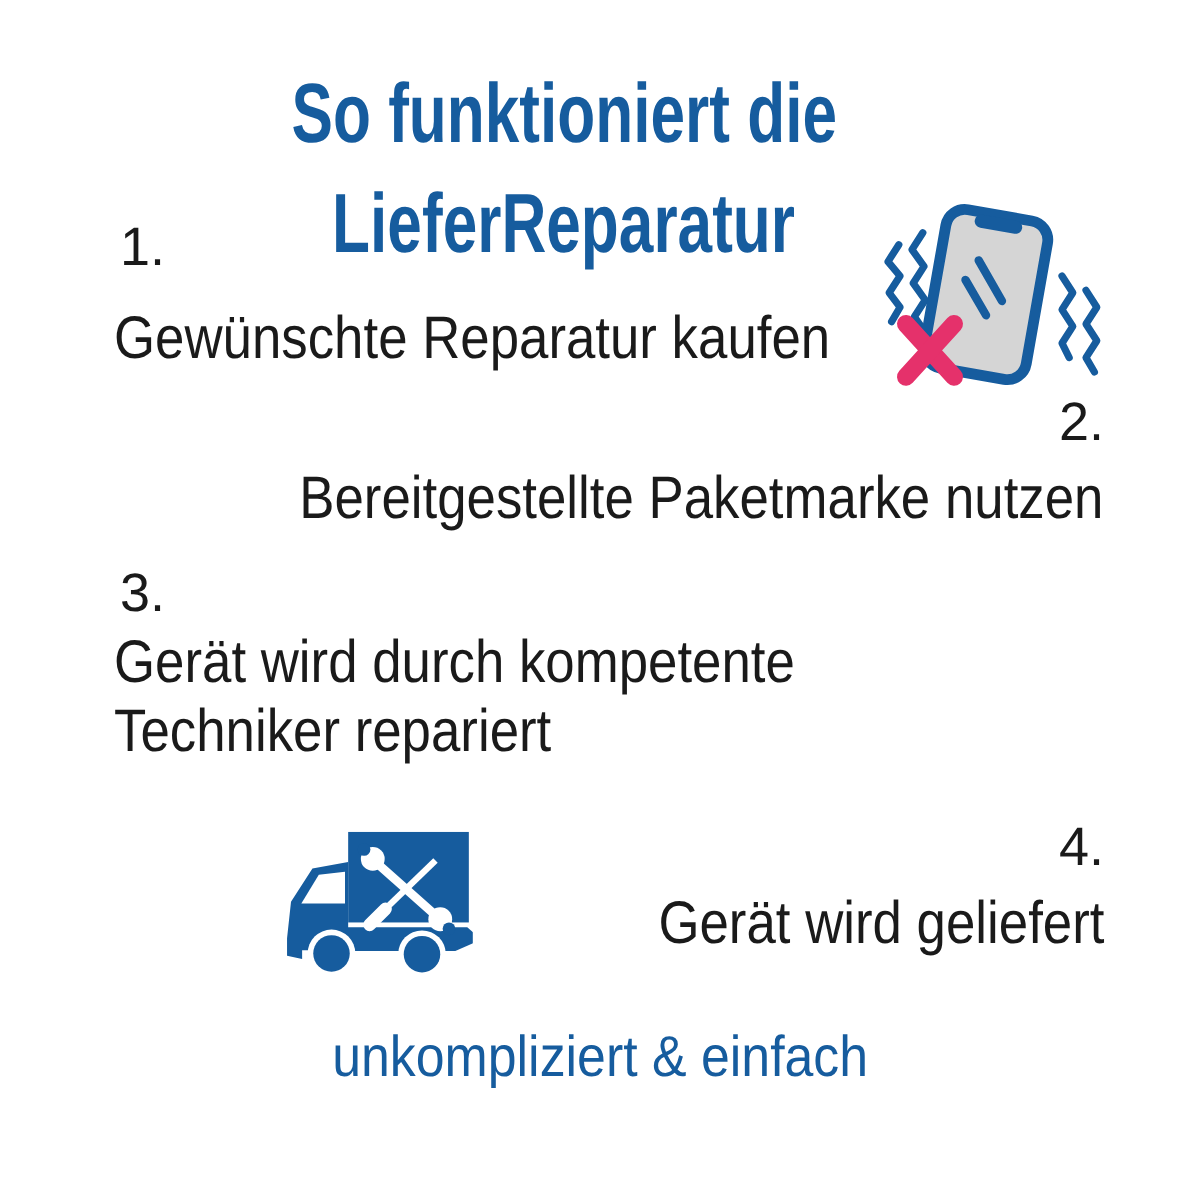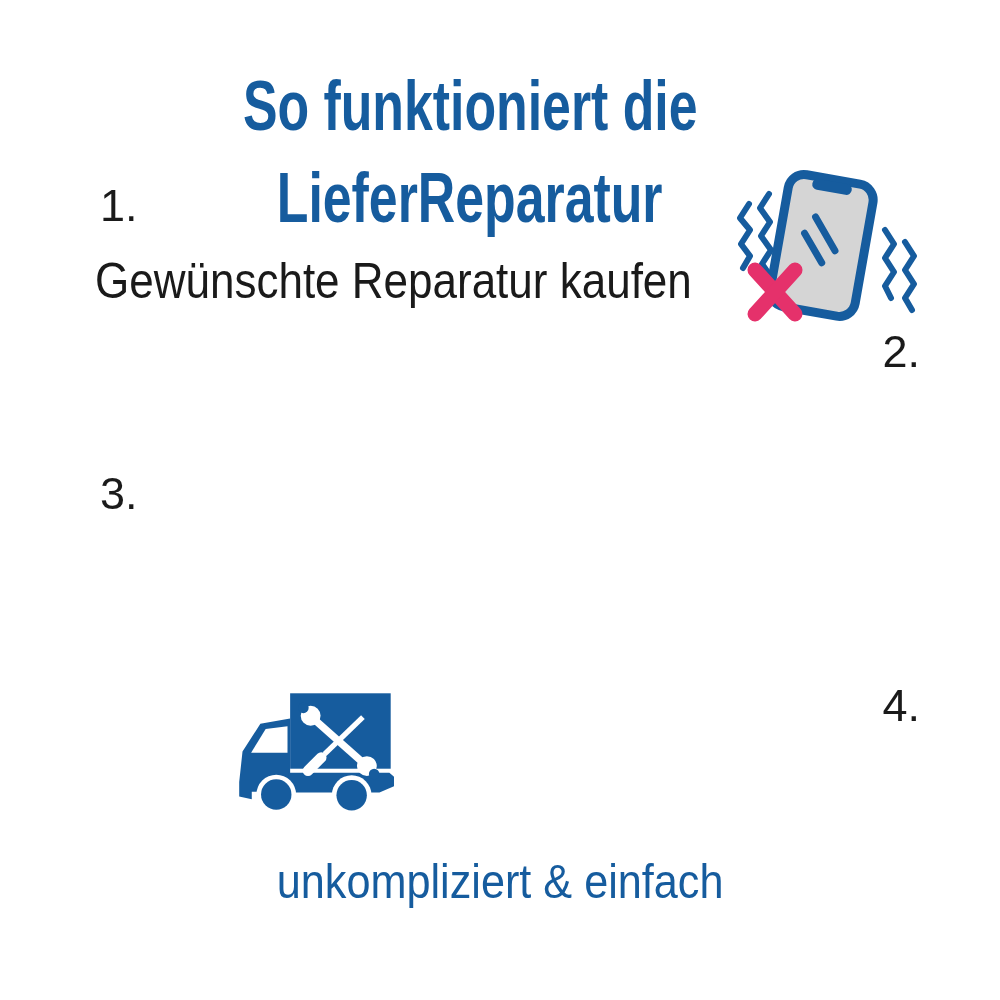--- a/index.html
+++ b/index.html
@@ -9,21 +9,21 @@
     --ink:#1A1A1A;
     --bg:#FFFFFF;
   }
   html,body{margin:0;padding:0;}
   .canvas{
     position:relative;width:1000px;height:1000px;background:var(--bg);
     font-family:"Liberation Sans",sans-serif;overflow:hidden;
   }
   .title{
     position:absolute;left:0;top:48px;width:940px;text-align:center;
-    color:var(--accent);font-weight:bold;font-size:70px;line-height:92px;margin-top:12px;
+    color:var(--accent);font-weight:bold;font-size:70px;line-height:92px;
   }
   .title .cond{transform-origin:50% 50%;transform:scaleX(0.74);display:inline-block;white-space:nowrap;}
   .stepnum{
     position:absolute;font-size:45px;line-height:48px;color:var(--ink);
   }
   .steptext{
     position:absolute;font-size:50px;line-height:58px;color:var(--ink);white-space:nowrap;
   }
   .steptext .line{display:block;}
   .cond{display:inline-block;white-space:nowrap;}
@@ -80,24 +80,27 @@
       <line class="crack" x1="24" y1="58" x2="46" y2="84"></line>
     </g>
     <g>
       <line class="xline" x1="22" y1="104" x2="62" y2="148"></line>
       <line class="xline" x1="62" y1="104" x2="22" y2="148"></line>
     </g>
   </svg>
 
   <div class="steptext right-align" style="right:80px;top:328px;">
     <span class="line numline" style="color:var(--ink);">2.</span>
+    <span class="line"><span class="cond">Bereitgestellte Paketmarke nutzen</span></span>
   </div>
 
   <div class="stepnum" style="left:100px;top:470px;">3.</div>
   <div class="steptext left-align" style="left:95px;top:522px;">
+    <span class="line"><span class="cond">Gerät wird durch kompetente</span></span>
+    <span class="line"><span class="cond">Techniker repariert</span></span>
   </div>
 
   <svg class="icon" style="left:222px;top:688px;" width="172" height="129" viewBox="0 0 260 195">
     <rect class="fb" x="103" y="8" width="152" height="114"></rect>
     <path class="fb" d="M103,46 L58,54 L31,96 L26,142 L26,164 L45,168 L45,157 L103,157 Z"></path>
     <path class="fwh" d="M66,62 L99,58 L99,98 L44,98 Z"></path>
     <path class="fb" d="M100,128 H253 L261,135 V148 L238,158 H100 Z"></path>
     <g>
       <circle class="fwh" cx="82" cy="161" r="30"></circle>
       <circle class="fb" cx="82" cy="161" r="23"></circle>
@@ -114,19 +117,20 @@
       <circle class="fb" cx="230" cy="130" r="8"></circle>
     </g>
     <g>
       <line class="tools" x1="213" y1="44" x2="155" y2="100"></line>
       <line class="toolh" x1="150" y1="105" x2="130" y2="125"></line>
     </g>
   </svg>
 
   <div class="steptext right-align" style="right:80px;top:682px;">
     <span class="line numline" style="color:var(--ink);">4.</span>
+    <span class="line"><span class="cond">Gerät wird geliefert</span></span>
   </div>
 
   <div class="footer">
     <span class="cond">unkompliziert &amp; einfach</span>
   </div>
 
 </div>
 
 </body></html>

